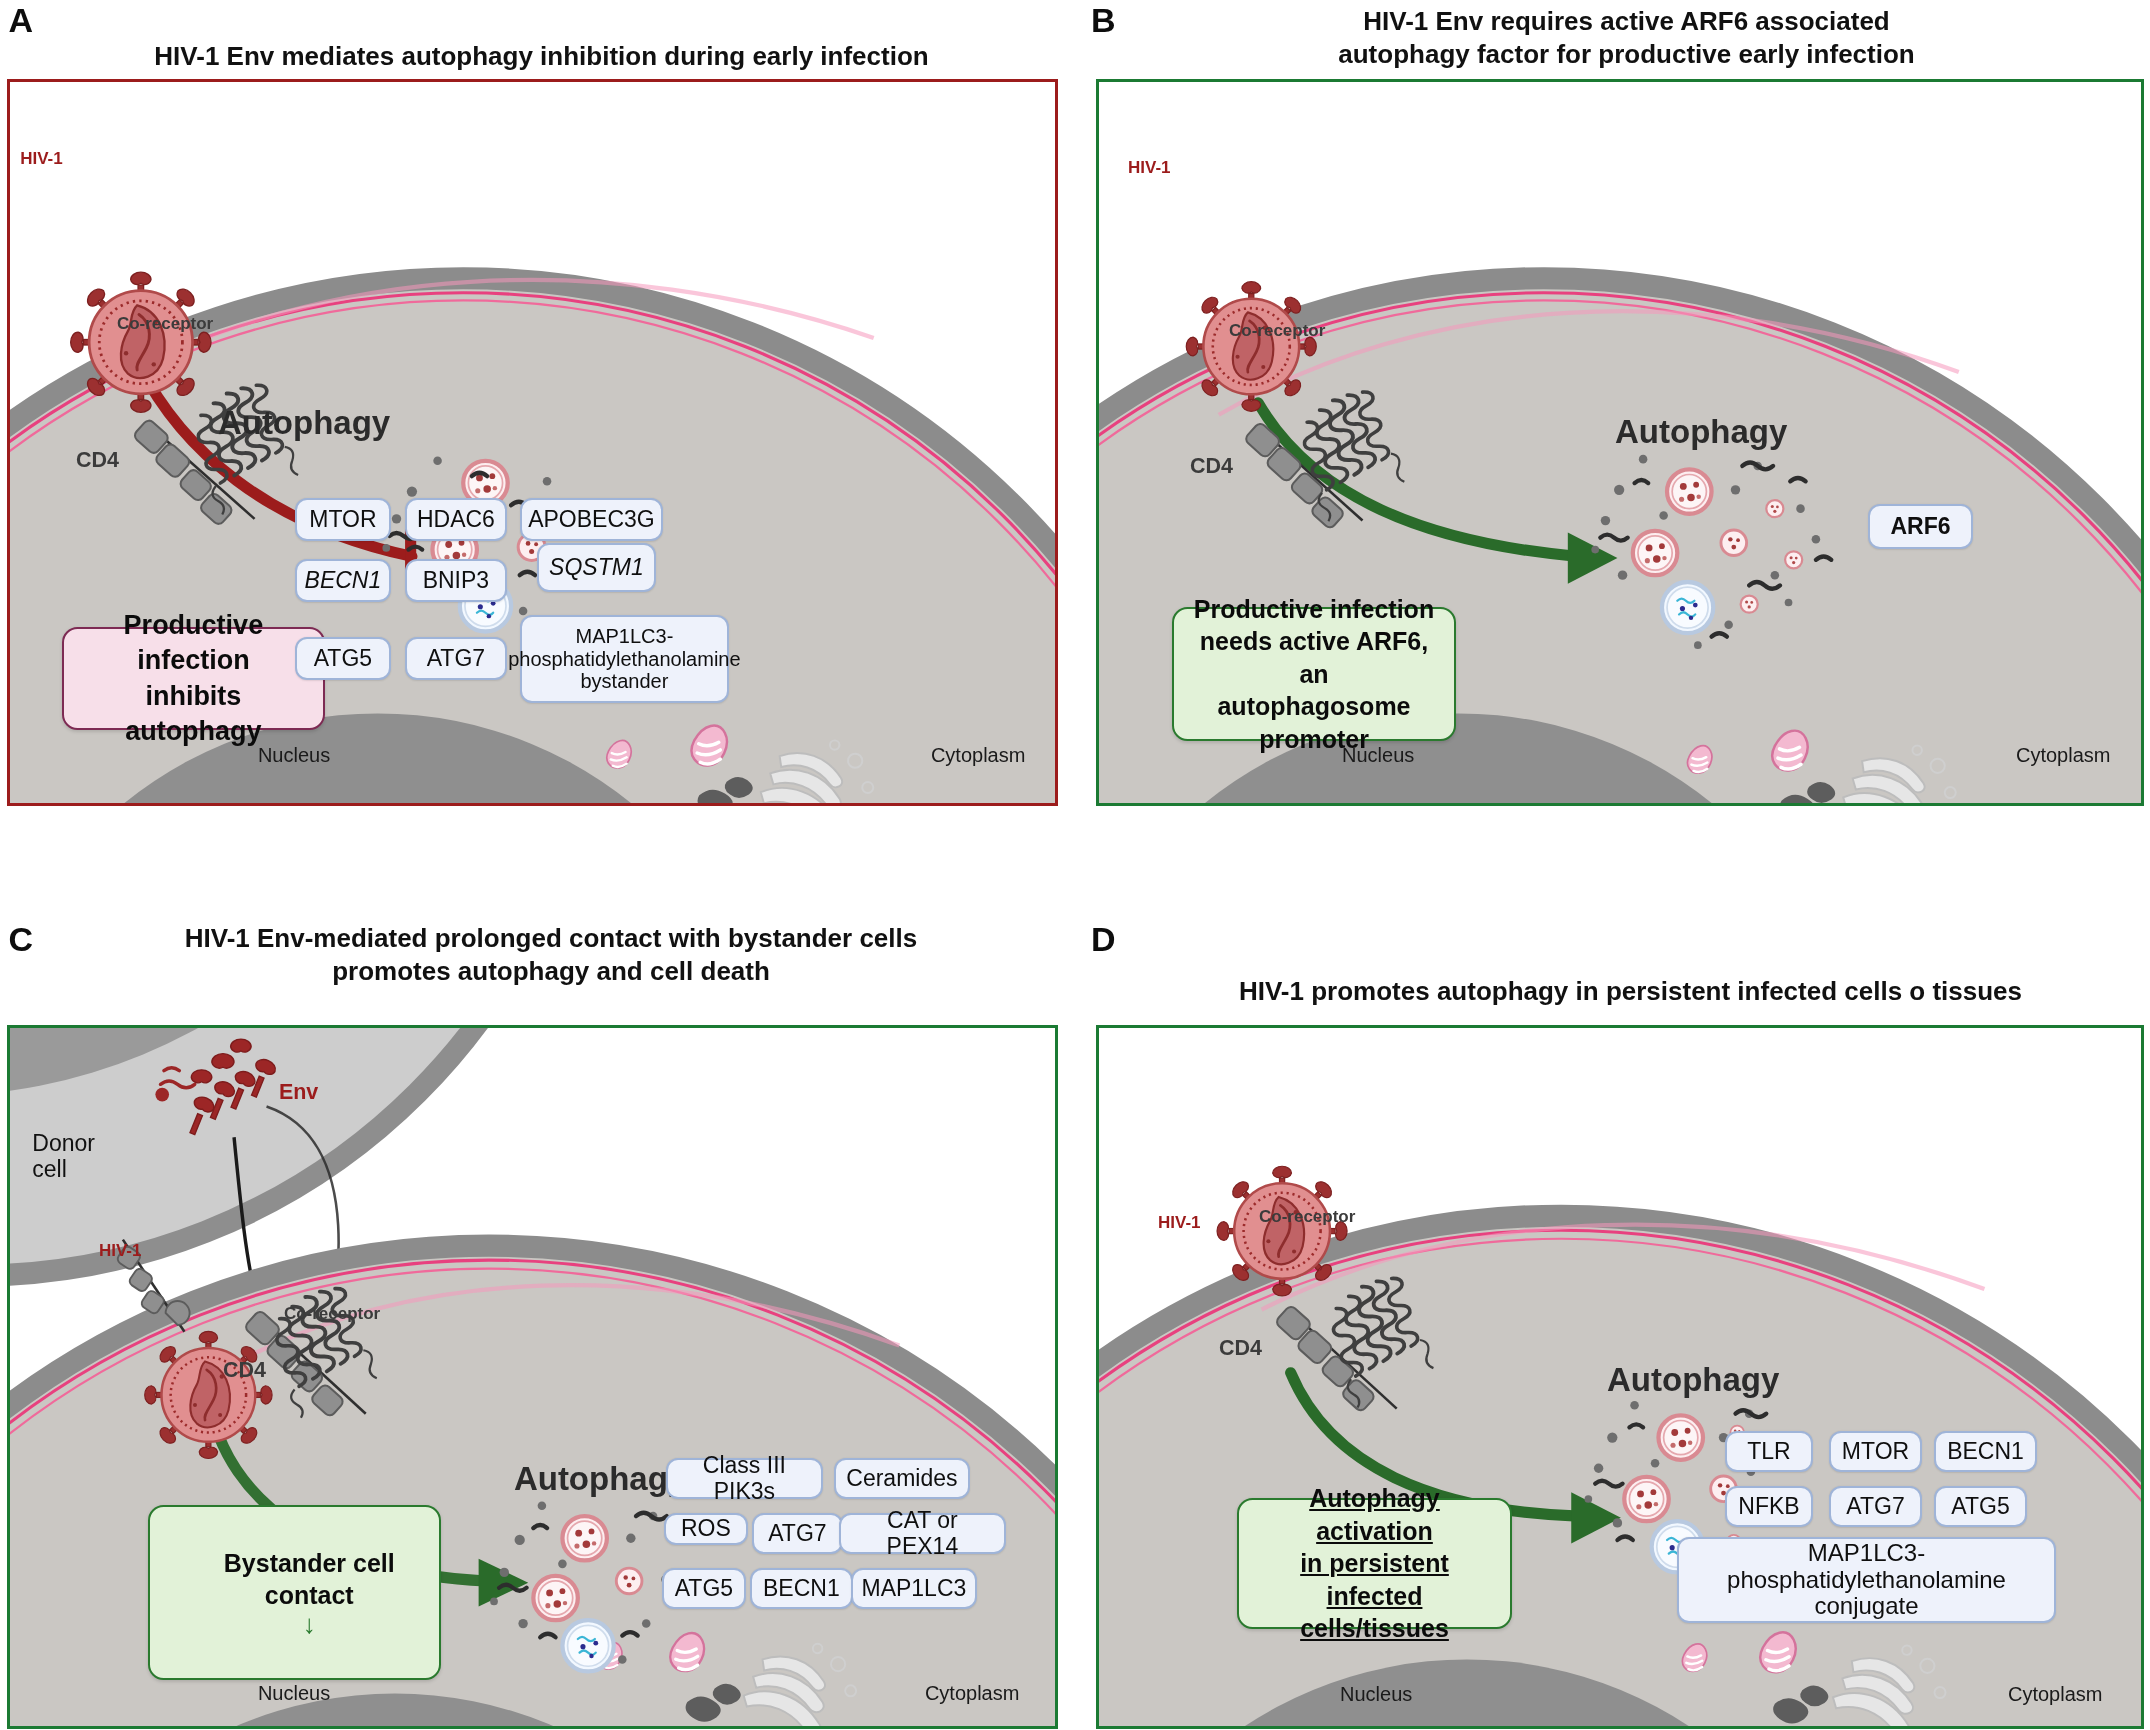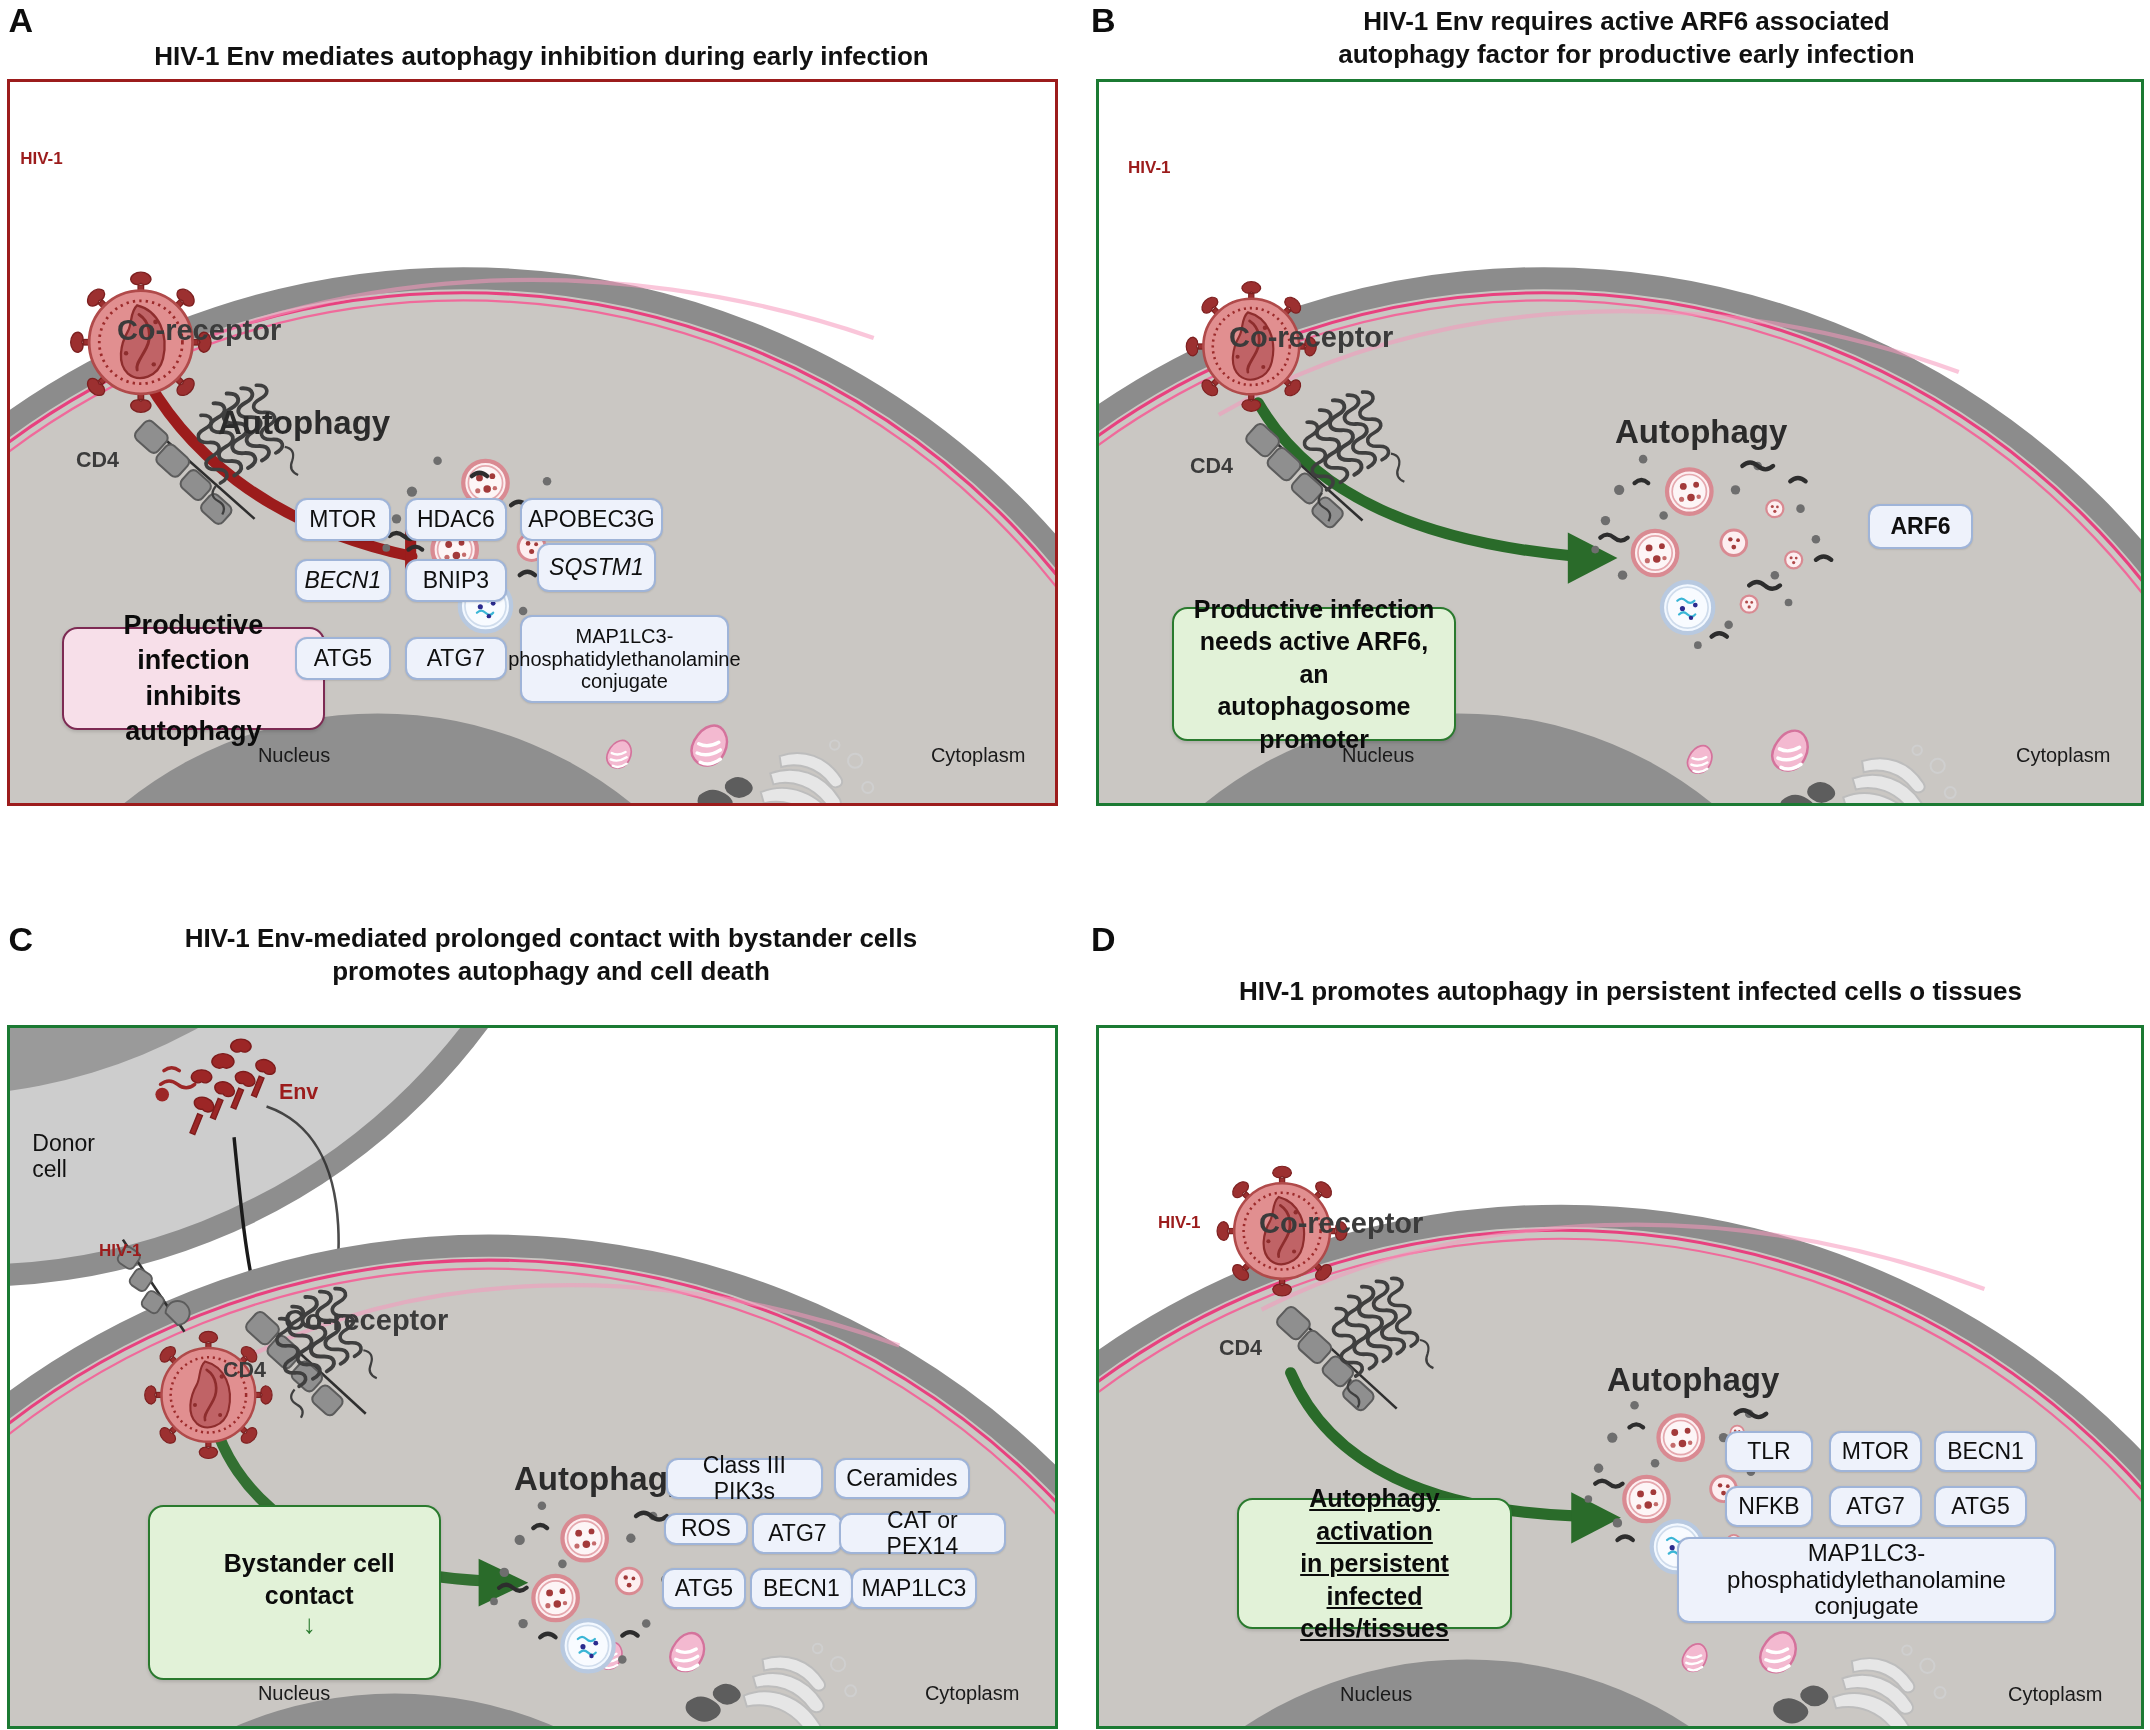--- a/index.html
+++ b/index.html
@@ -23,21 +23,21 @@
   .cellbox.green{border:3.4px solid #1b7a33;}
 
   
   .cell-svg{position:absolute;left:0;top:0;width:100%;height:100%;display:block;}
 
   
   .lbl{position:absolute;white-space:nowrap;line-height:1.12;}
   .lbl-hiv{font-weight:bold;font-size:17px;color:#9c1c1c;}
   .lbl-env{font-weight:bold;font-size:21.5px;color:#9c1c1c;}
   .lbl-cd4{font-weight:bold;font-size:21.5px;color:#3b3b3b;}
-  .lbl-coreceptor{font-weight:bold;font-size:29px;color:#3b3b3b;}
+  .lbl-coreceptor{font-weight:bold;font-size:17px;color:#3b3b3b;}
   .lbl-donor{font-weight:normal;font-size:23px;color:#111;white-space:pre-line;line-height:1.15;}
   .lbl-autophagy{font-weight:bold;font-size:33px;color:#2b2b2b;}
   .lbl-organelle{font-weight:normal;font-size:20px;color:#1a1a1a;}
 
   
   .chip{
     position:absolute;box-sizing:border-box;
     background:#eef2fb;border:2.2px solid #9fb4d8;border-radius:12px;
     color:#0f0f0f;font-size:23px;font-weight:normal;
     display:flex;align-items:center;justify-content:center;text-align:center;
@@ -302,21 +302,21 @@
       <div class="chip" style="left:285px;top:416px;width:96px;height:43px;">MTOR</div>
       <div class="chip" style="left:395px;top:416px;width:102px;height:43px;">HDAC6</div>
       <div class="chip" style="left:510px;top:416px;width:143px;height:43px;">APOBEC3G</div>
       <div class="chip italic" style="left:285px;top:477px;width:96px;height:43px;">BECN1</div>
       <div class="chip" style="left:395px;top:477px;width:102px;height:43px;">BNIP3</div>
       <div class="chip italic" style="left:515px;top:461px;width:119px;height:49px;margin-left:12px;">SQSTM1</div>
       <div class="chip" style="left:285px;top:555px;width:96px;height:43px;">ATG5</div>
       <div class="chip" style="left:395px;top:555px;width:102px;height:43px;">ATG7</div>
       <div class="chip multiline" style="left:510px;top:533px;width:209px;height:88px;white-space:pre-line;">MAP1LC3-
 phosphatidylethanolamine
-conjugate</div>
+bystander</div>
     </div>
   </div>
 
   <div class="panel">
     <div class="panel-letter" style="left:1091px;top:3.4px;">B</div>
     <div class="panel-title" style="left:1136px;top:5.2px;width:981px;white-space:pre-line;">HIV-1 Env requires active ARF6 associated
 autophagy factor for productive early infection</div>
 
     <div class="cellbox green" style="left:1096px;top:79px;width:1048px;height:727px;">
       <svg class="cell-svg" viewBox="0 0 1218 845" preserveAspectRatio="none">

